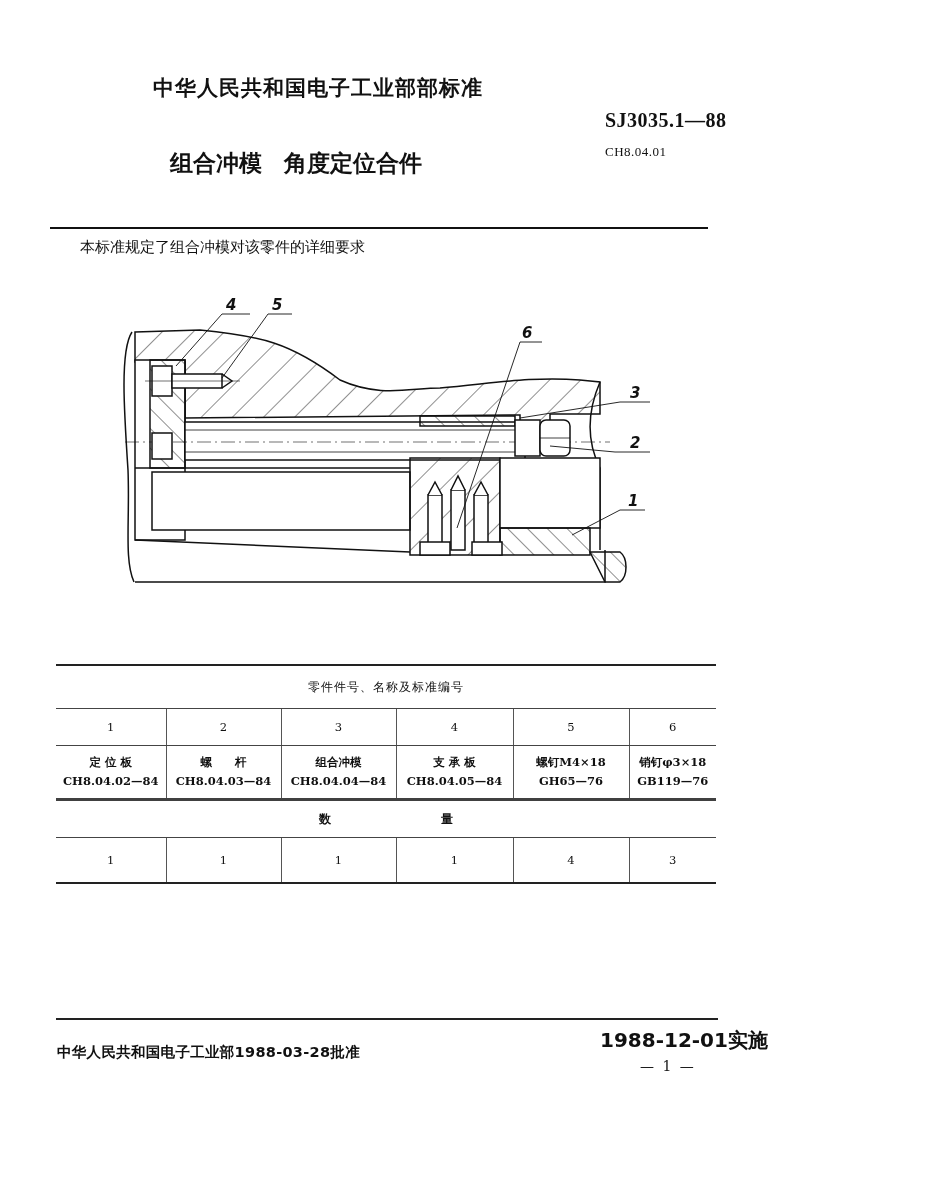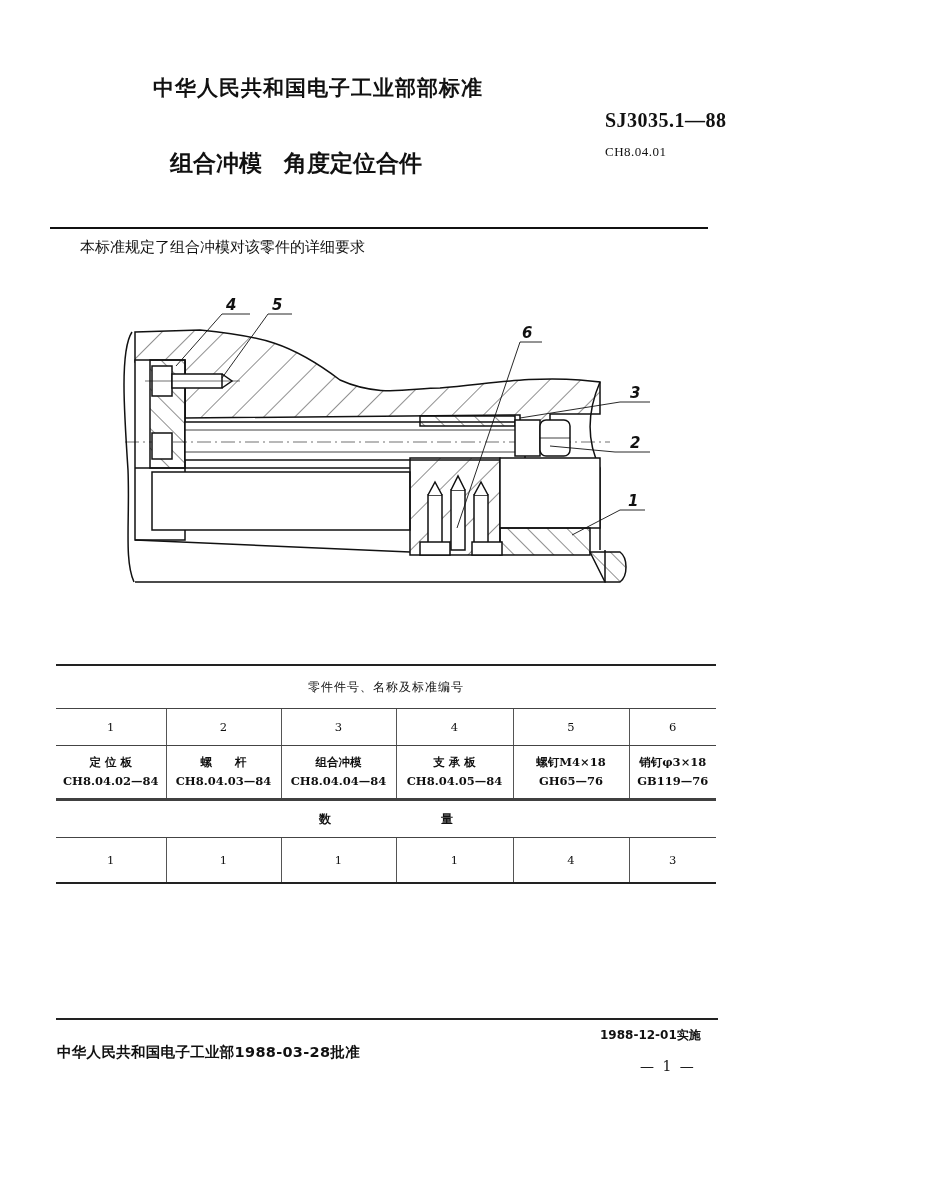--- a/index.html
+++ b/index.html
@@ -29,21 +29,21 @@
   table.parts tr.names td { height: 52px; border-bottom: 3px solid #404040; line-height: 19px; font-weight: bold; }
   table.parts tr.qty-head td { height: 36px; border-bottom: 1px solid #444; font-weight: bold; font-size: 12px; }
   table.parts tr.qty td { height: 44px; border-bottom: 2px solid #222; }
   table.parts td.cell + td.cell { border-left: 1px solid #555; }
   .qty-head-inner { display: flex; justify-content: center; gap: 110px; }
 
   .footer-rule { left: 56px; top: 1018px; width: 662px; height: 2px; background: #222; }
   .approve { left: 57px; top: 1027px; font-family: "DejaVu Sans", sans-serif; font-weight: bold;
              font-size: 14.5px; white-space: nowrap; letter-spacing: 0.3px; margin-top: 16px; }
   .effective { left: 600px; top: 1027px; font-family: "DejaVu Sans", sans-serif; font-weight: bold;
-               font-size: 12px; white-space: nowrap; }
+               font-size: 20px; white-space: nowrap; }
   .page-num { left: 640px; top: 1058px; font-size: 14px; white-space: nowrap; letter-spacing: 2px; }
 </style>
 </head>
 <body>
 
 <div class="abs org-title">中华人民共和国电子工业部部标准</div>
 <div class="abs std-code">SJ3035.1—88</div>
 <div class="abs std-code2">CH8.04.01</div>
 <div class="abs doc-title">
   <span>组合冲模</span><span class="gap"></span><span>角度定位合件</span>

